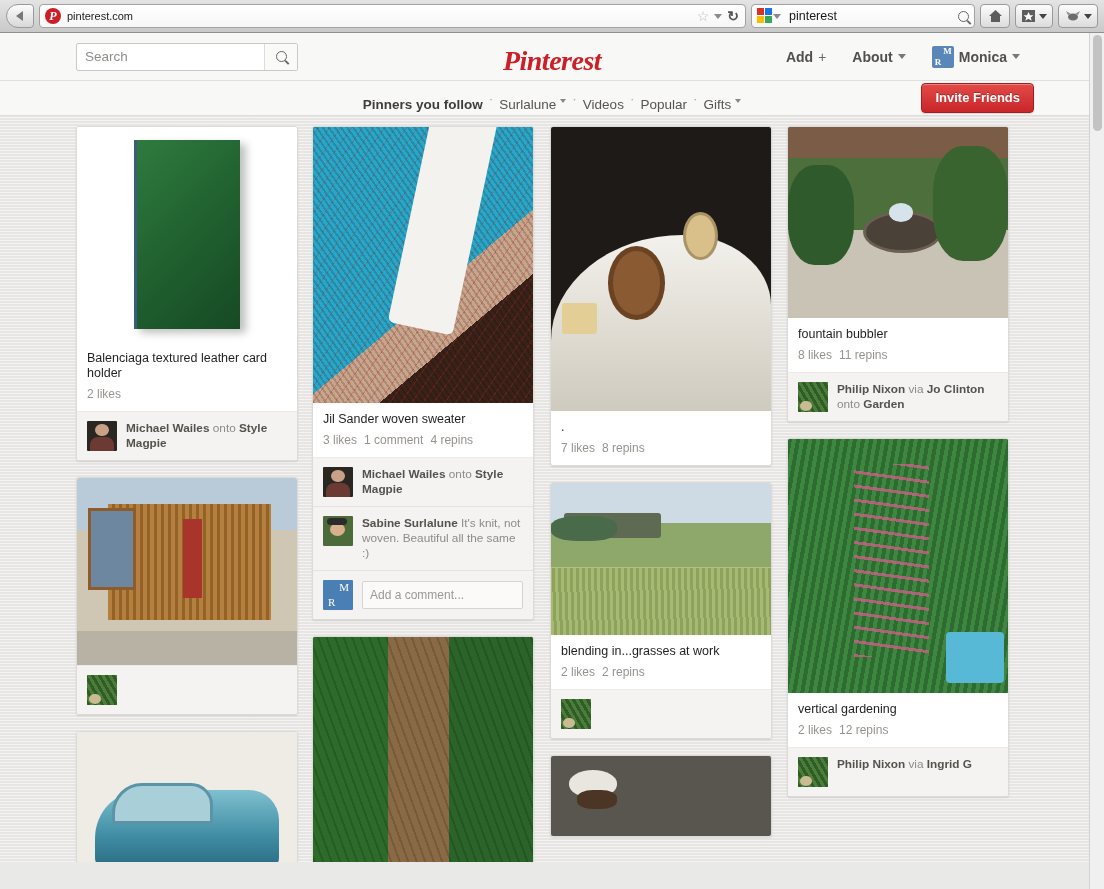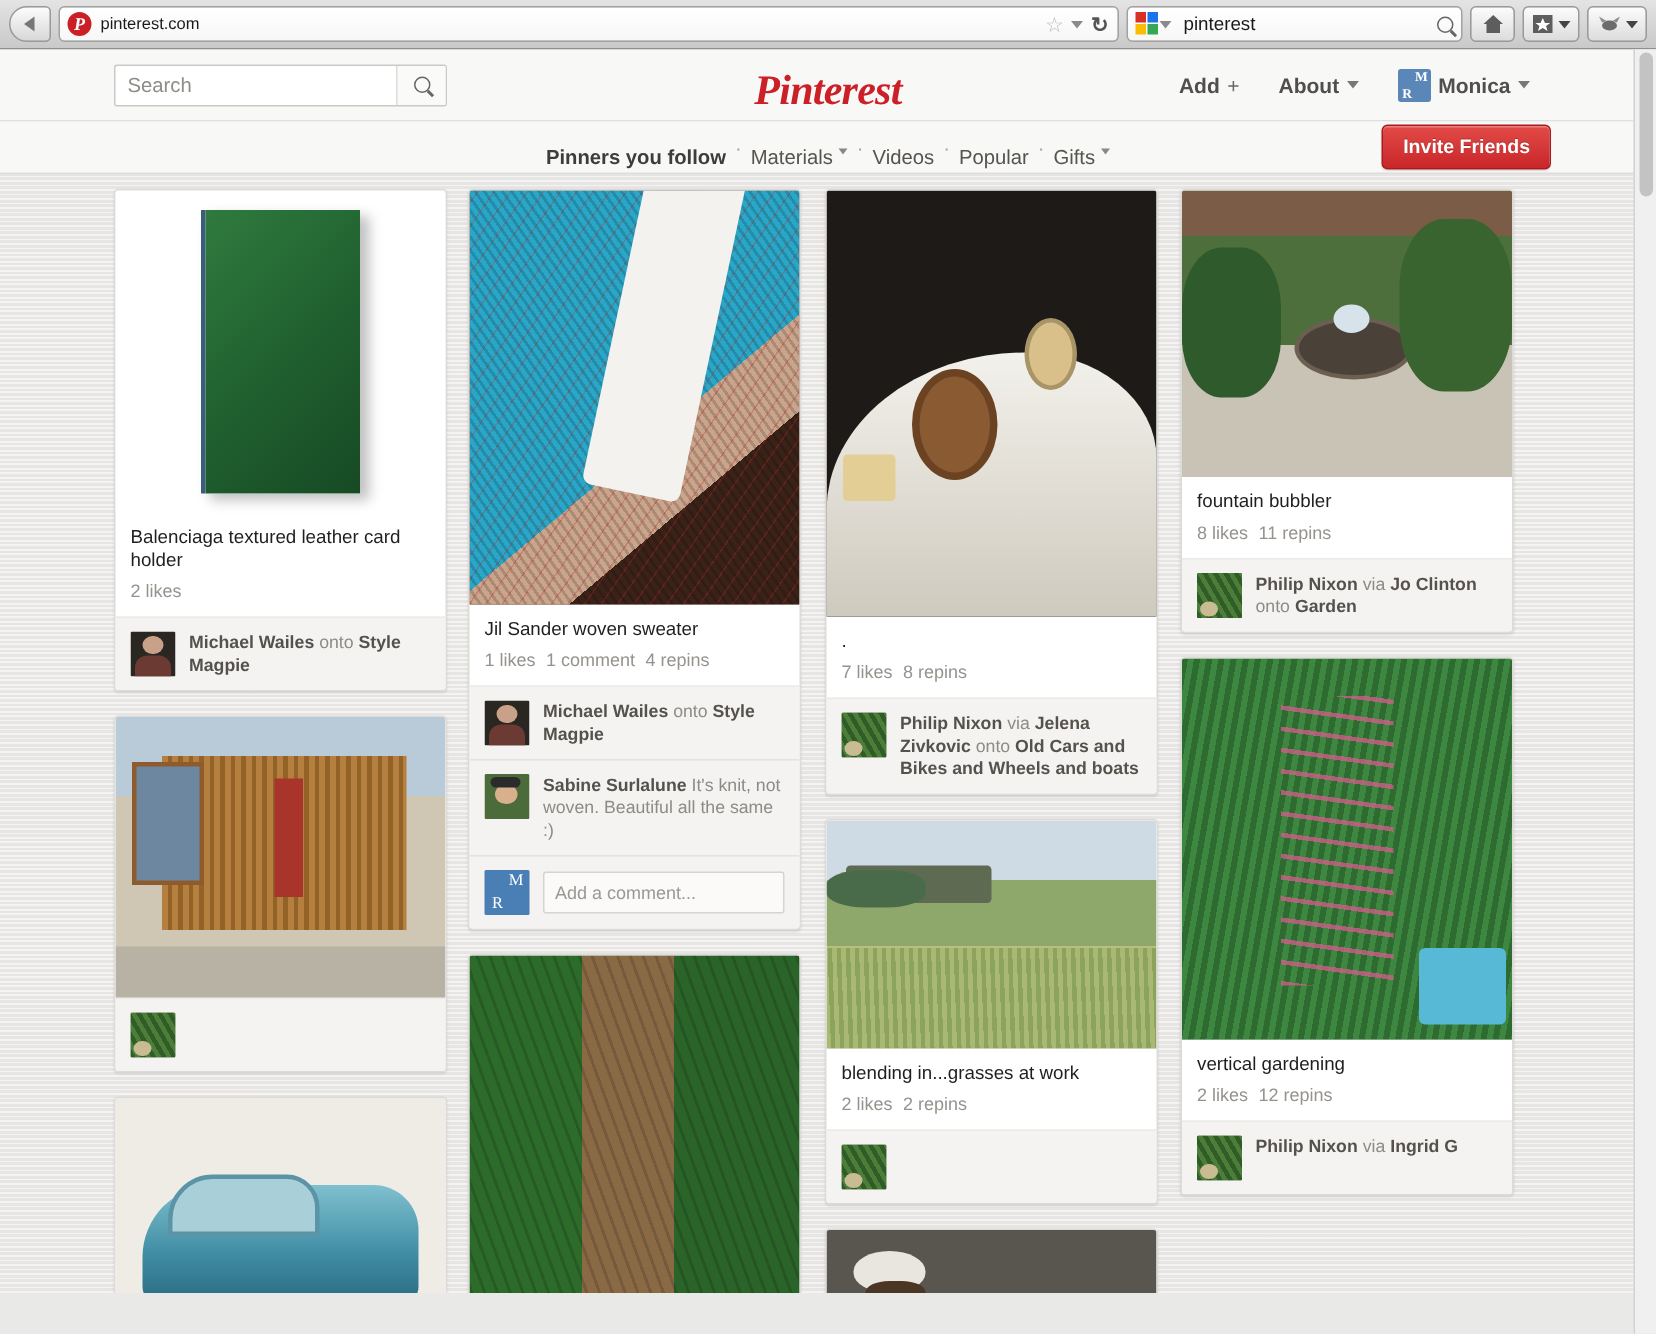--- a/index.html
+++ b/index.html
@@ -330,21 +330,21 @@
   </div>
 </div>
 
 <div class="subnav">
   <div class="subnav-center" id="subnav-items">
       <span class="snv bold">
         <span>Pinners you follow</span>
       </span>
       <span class="dot">·</span>
       <span class="snv">
-        <span>Materials</span>
+        <span>Surlalune</span>
         <span class="tiny-car"></span>
       </span>
       <span class="dot">·</span>
       <span class="snv">
         <span>Videos</span>
       </span>
       <span class="dot">·</span>
       <span class="snv">
         <span>Popular</span>
       </span>
@@ -413,21 +413,21 @@
         <div class="pin-img">
           <div style="height:276px;background:#4a2a1c;position:relative;overflow:hidden;">
        <div style="position:absolute;inset:0;background:linear-gradient(140deg,#2aa7c8 0 58%,#caa58c 58% 72%,#3a2218 72% 100%);"></div>
        <div style="position:absolute;inset:0;background:repeating-linear-gradient(55deg,rgba(0,0,0,.16) 0 2px,transparent 2px 5px),
             repeating-linear-gradient(-55deg,rgba(200,40,40,.28) 0 1px,transparent 1px 9px);"></div>
        <div style="position:absolute;left:44%;top:-6%;width:30%;height:80%;background:#f4f2ee;transform:rotate(12deg);border-radius:6px;"></div>
      </div>
         </div>
         <div class="pin-pad">
           <div class="pin-title">Jil Sander woven sweater</div>
-          <div class="pin-stats"><span>1 likes</span><span>1 comment</span><span>4 repins</span></div>
+          <div class="pin-stats"><span>3 likes</span><span>1 comment</span><span>4 repins</span></div>
         </div>
         <div class="meta">
           <div class="mface">
             <div style="width:100%;height:100%;background:#2a2622;position:relative;">
       <div style="position:absolute;left:28%;top:10%;width:44%;height:40%;border-radius:50%;background:#c9a188;"></div>
       <div style="position:absolute;left:10%;bottom:0;width:80%;height:46%;background:#6b3a32;border-radius:8px 8px 0 0;"></div>
             </div>
           </div>
           <div class="mtext"><b>Michael Wailes</b> onto <b>Style Magpie</b></div>
         </div>
@@ -460,29 +460,20 @@
           <div style="height:284px;background:#1d1a17;position:relative;overflow:hidden;">
        <div style="position:absolute;left:0;bottom:0;width:100%;height:62%;background:linear-gradient(#f3f1ec,#cfcabe);border-radius:60% 40% 0 0;"></div>
        <div style="position:absolute;left:26%;top:42%;width:26%;height:26%;border-radius:50%;background:#8a5a32;border:5px solid #6b4322;"></div>
        <div style="position:absolute;left:60%;top:30%;width:16%;height:17%;border-radius:50%;background:#d9c08a;border:3px solid #a99467;"></div>
        <div style="position:absolute;left:5%;top:62%;width:16%;height:11%;background:#e3cf96;border-radius:3px;"></div>
      </div>
         </div>
         <div class="pin-pad">
           <div class="pin-title">.</div>
           <div class="pin-stats"><span>7 likes</span><span>8 repins</span></div>
-        </div>
-        <div class="meta">
-          <div class="mface">
-            <div style="width:100%;height:100%;background:#3f6b33;position:relative;">
-      <div style="position:absolute;inset:0;background:repeating-linear-gradient(60deg,#2f5c27 0 3px,#4c7e3a 3px 6px);"></div>
-      <div style="position:absolute;left:6%;bottom:4%;width:40%;height:34%;background:#c9bc93;border-radius:50%;"></div>
-            </div>
-          </div>
-          <div class="mtext"><b>Philip Nixon</b> via <b>Jelena Zivkovic</b> onto <b>Old Cars and Bikes and Wheels and boats</b></div>
         </div>
       </div>
       <div class="pin">
         <div class="pin-img">
           <div style="height:152px;background:linear-gradient(#cfdbe4 0 26%,#8ea86b 26% 55%,#b6c07c 55% 100%);position:relative;overflow:hidden;">
        <div style="position:absolute;left:6%;top:20%;width:44%;height:16%;background:#5f6a52;border-radius:3px;"></div>
        <div style="position:absolute;left:0;top:22%;width:30%;height:16%;background:#4a6b4a;border-radius:40%;"></div>
        <div style="position:absolute;left:0;bottom:0;width:100%;height:44%;background:repeating-linear-gradient(88deg,#a9b974 0 3px,#8ba35c 3px 6px);"></div>
      </div>
         </div>

